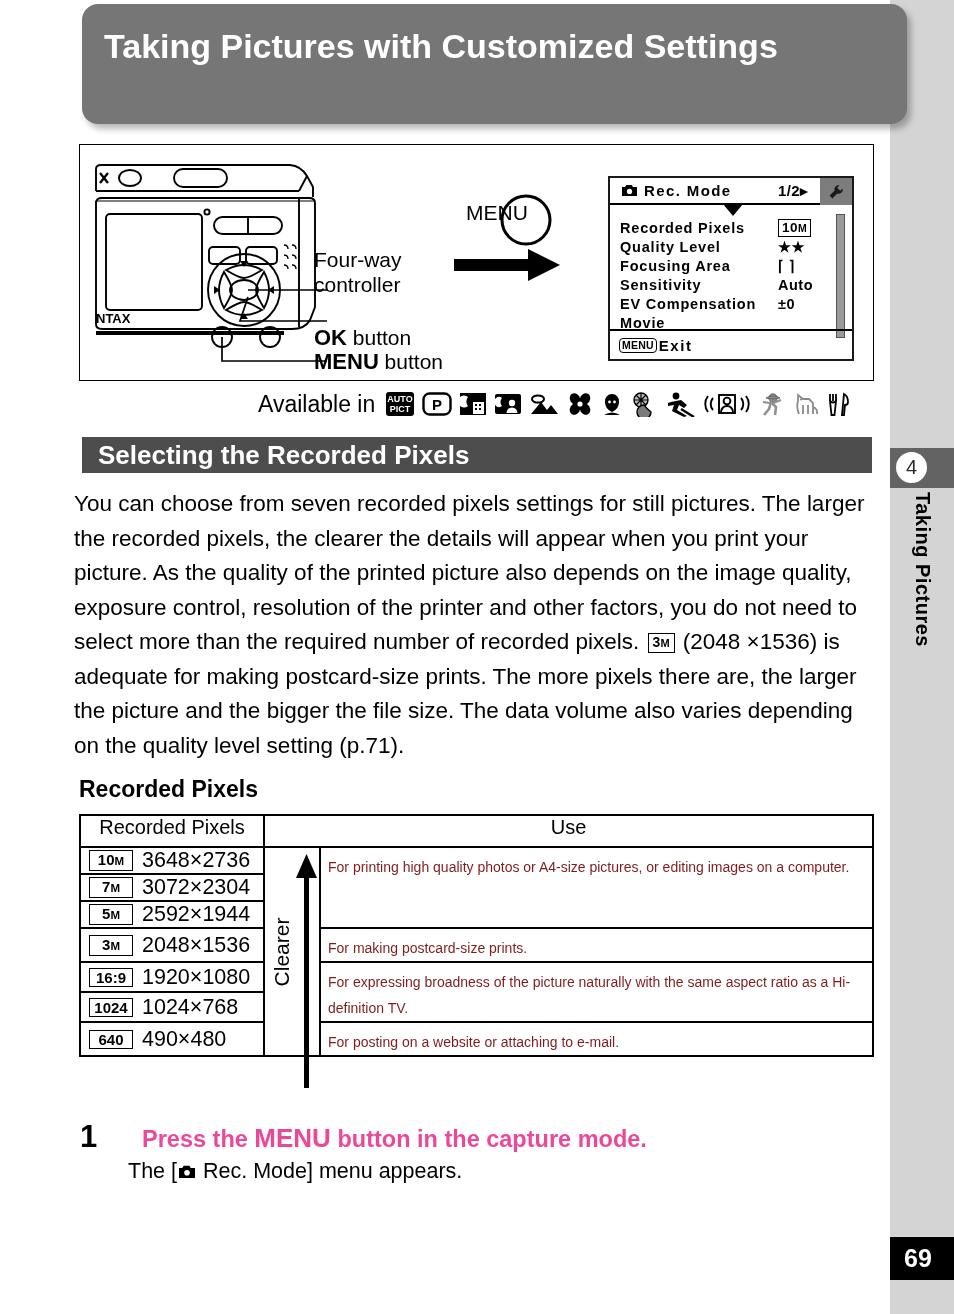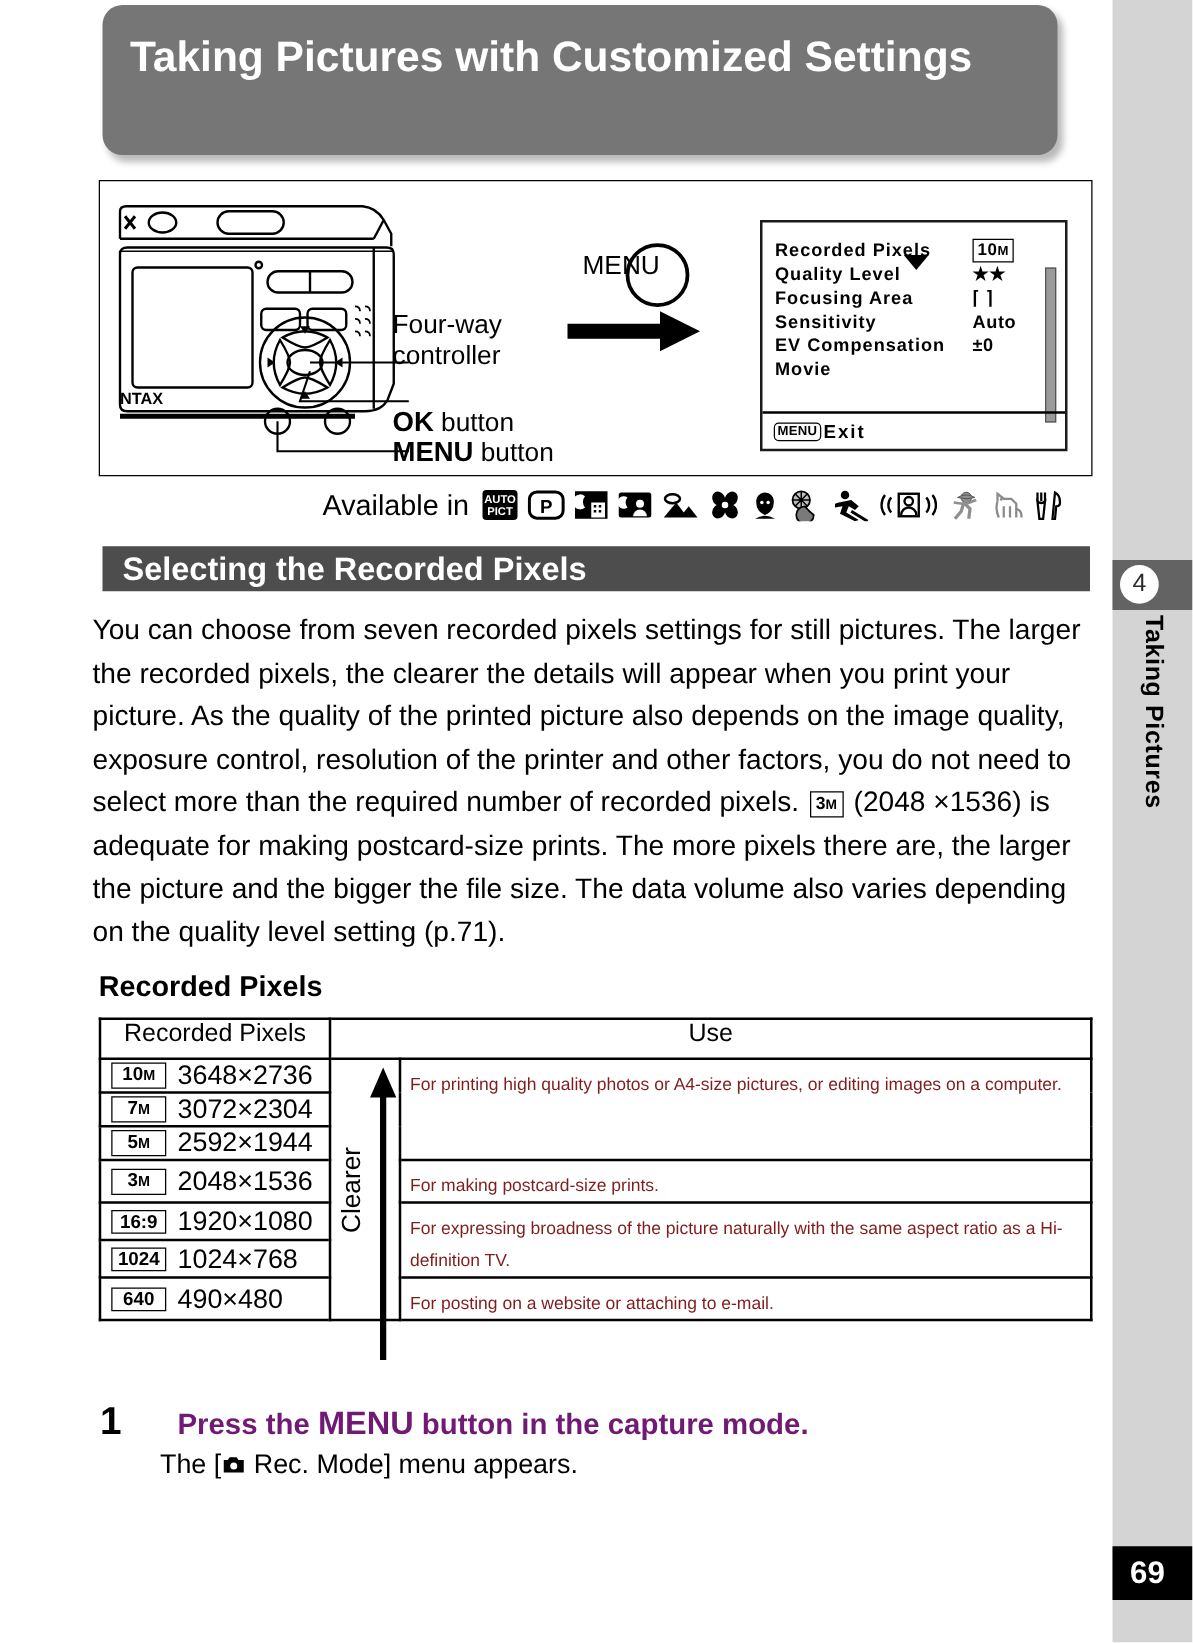--- a/index.html
+++ b/index.html
@@ -40,21 +40,21 @@
   }
   #page-number {
     position: absolute; left: 890px; top: 1237px; width: 64px; height: 43px;
     background: #000000; color: #ffffff;
     font-size: 25px; font-weight: bold;
     display: flex; align-items: center; padding-left: 14px;
   }
 
   
   #title-banner {
-    position: absolute; left: 82px; top: 4px; width: 764px; height: 120px;
+    position: absolute; left: 82px; top: 4px; width: 825px; height: 120px;
     background: #767676; border-radius: 16px;
     box-shadow: 4px 5px 6px rgba(0,0,0,0.28);
   }
   #title-banner span {
     display: block;
     color: #ffffff; font-size: 34px; font-weight: bold;
     line-height: 43px; padding: 21px 0 0 22px;
     letter-spacing: 0px;
   }
 
@@ -195,21 +195,21 @@
   }
   #clearer-label span { transform: rotate(180deg); display: inline-block; }
 
   
   #step-number {
     position: absolute; left: 80px; top: 1119px;
     font-size: 31px; font-weight: bold; color: #000;
   }
   #step-title {
     position: absolute; left: 142px; top: 1123px;
-    font-size: 23.5px; font-weight: bold; color: #701a75;
+    font-size: 23.5px; font-weight: bold; color: #ec4899;
   }
   #step-title .menu-word { font-size: 26px; }
   #step-sub {
     position: absolute; left: 128px; top: 1159px;
     font-size: 21.5px; color: #000;
   }
   .cam-glyph { display:inline-block; vertical-align: -1px; margin: 0 1px; }
 </style>
 </head>
 <body>
@@ -309,20 +309,33 @@
   </div>
   <div class="callout-label" style="left:234px; top:164px;margin-top:16px;">
     <b>OK</b><span> button</span>
   </div>
   <div class="callout-label" style="left:234px; top:204px;">
     <b>MENU</b><span> button</span>
   </div>
 </div>
 
 <div id="lcd">
+  <div id="lcd-titlebar">
+    <svg id="lcd-cam-icon" width="17" height="13" viewBox="0 0 17 13">
+      <path d="M1 3 h3 l1.4-2 h5.2 L12 3 h4 v9 H1 Z" fill="#000"></path>
+      <circle cx="8.5" cy="7.4" r="2.6" fill="#fff"></circle>
+    </svg>
+    <span id="lcd-title">Rec. Mode</span>
+    <span id="lcd-page"><span>1/2</span>▸</span>
+    <div id="lcd-wrench">
+      <svg width="16" height="16" viewBox="0 0 16 16">
+        <path d="M11.6 1.4 a4.2 4.2 0 0 0-5.1 5.3 L1.6 11.6 l2.8 2.8 l4.9-4.9 a4.2 4.2 0 0 0 5.3-5.1 L12.2 6.8 L9.2 3.8 Z" fill="#1a1a1a"></path>
+      </svg>
+    </div>
+  </div>
   <div id="lcd-marker"></div>
   <div id="lcd-rows">
     <div class="lcd-row">
       <span class="lcd-name">Recorded Pixels</span>
       <span class="lcd-val boxed">10<small>M</small></span>
     </div>
     <div class="lcd-row">
       <span class="lcd-name">Quality Level</span>
       <span class="lcd-val">★★</span>
     </div>

